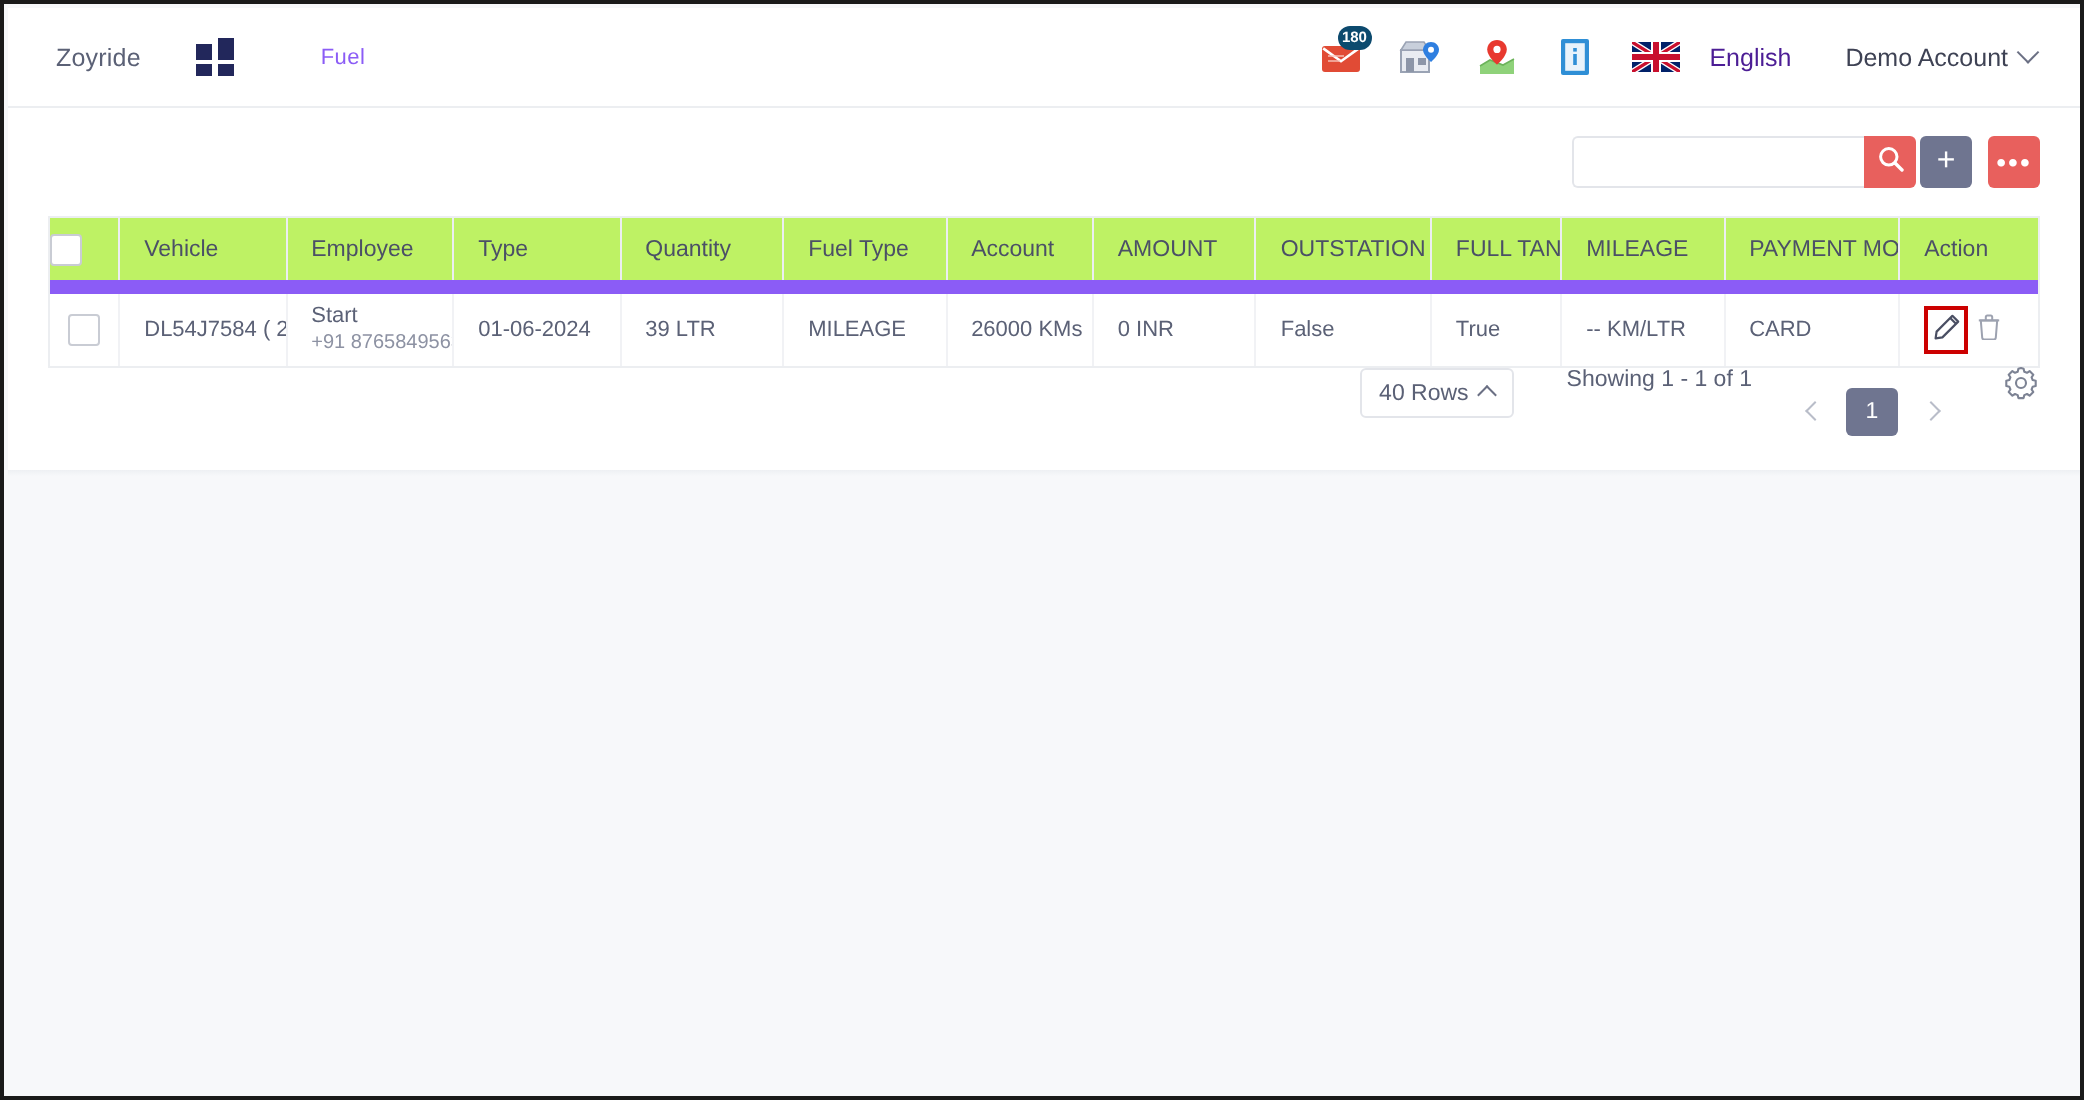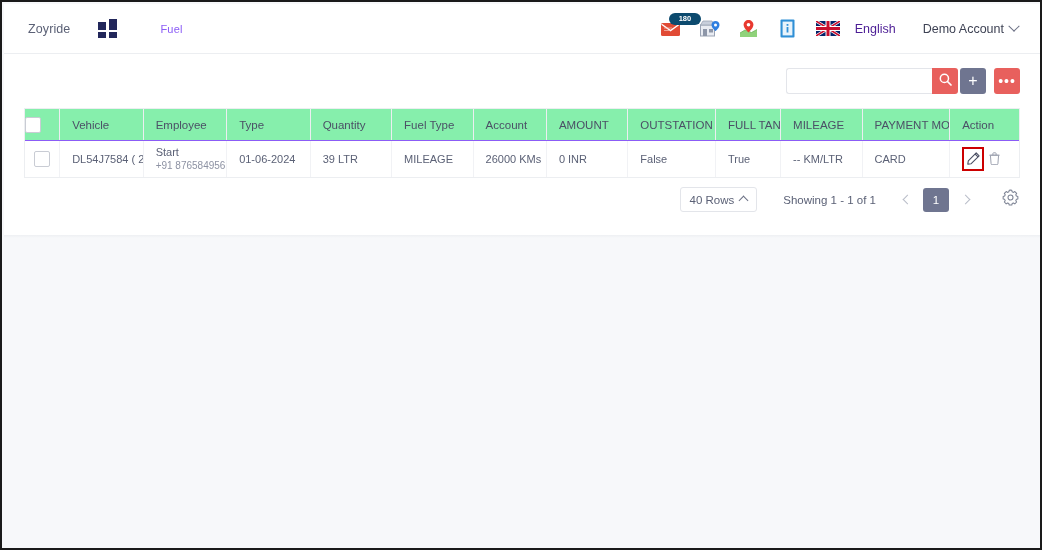--- a/index.html
+++ b/index.html
@@ -79,21 +79,21 @@
     justify-content: center;
     cursor: pointer;
   }
   .hicon svg { display:block; }
   .badge {
     position: absolute;
     top: -5px;
     left: 9px;
     min-width: 17px;
     height: 12px;
-    padding: 0 10px;
+    padding: 0 2px;
     border-radius: 7px;
     background: #0c4a6e;
     color: #fff;
     font-size: 7.5px;
     line-height: 12px;
     text-align: center;
     font-weight: bold;
     box-sizing: border-box;
   }
   .flag-uk {
@@ -235,23 +235,23 @@
     border-collapse: collapse;
     table-layout: fixed;
   }
   table.grid th {
     font-size: 11.5px;
     font-weight: normal;
     color: #4b5066;
     text-align: left;
     padding: 0 0 0 12px;
     height: 31px;
-    background: #86efac;
+    background: #bef264;
     border-right: 1px solid #eceef1;
-    border-bottom: 1px solid #8b5cf6;
+    border-bottom: 7px solid #8b5cf6;
     white-space: nowrap;
     overflow: hidden;
   }
   table.grid th:last-child { border-right: 0; }
   table.grid td {
     font-size: 11px;
     color: #5b6176;
     padding: 0 0 0 12px;
     height: 36px;
     border-right: 1px solid #f1f2f5;
@@ -283,21 +283,20 @@
     box-sizing: border-box;
     cursor: pointer;
   }
   .del-btn { cursor: pointer; display:flex; align-items:center; }
 
   
   .tfoot {
     margin: 0 20px;
     height: 43px;
     display: flex;
-    align-items: center;
     justify-content: flex-end;
     gap: 0;
   }
   .rows-sel {
     height: 25px;
     min-width: 68px;
     border: 1px solid #e3e5ea;
     border-radius: 3px;
     display: flex;
     align-items: center;

